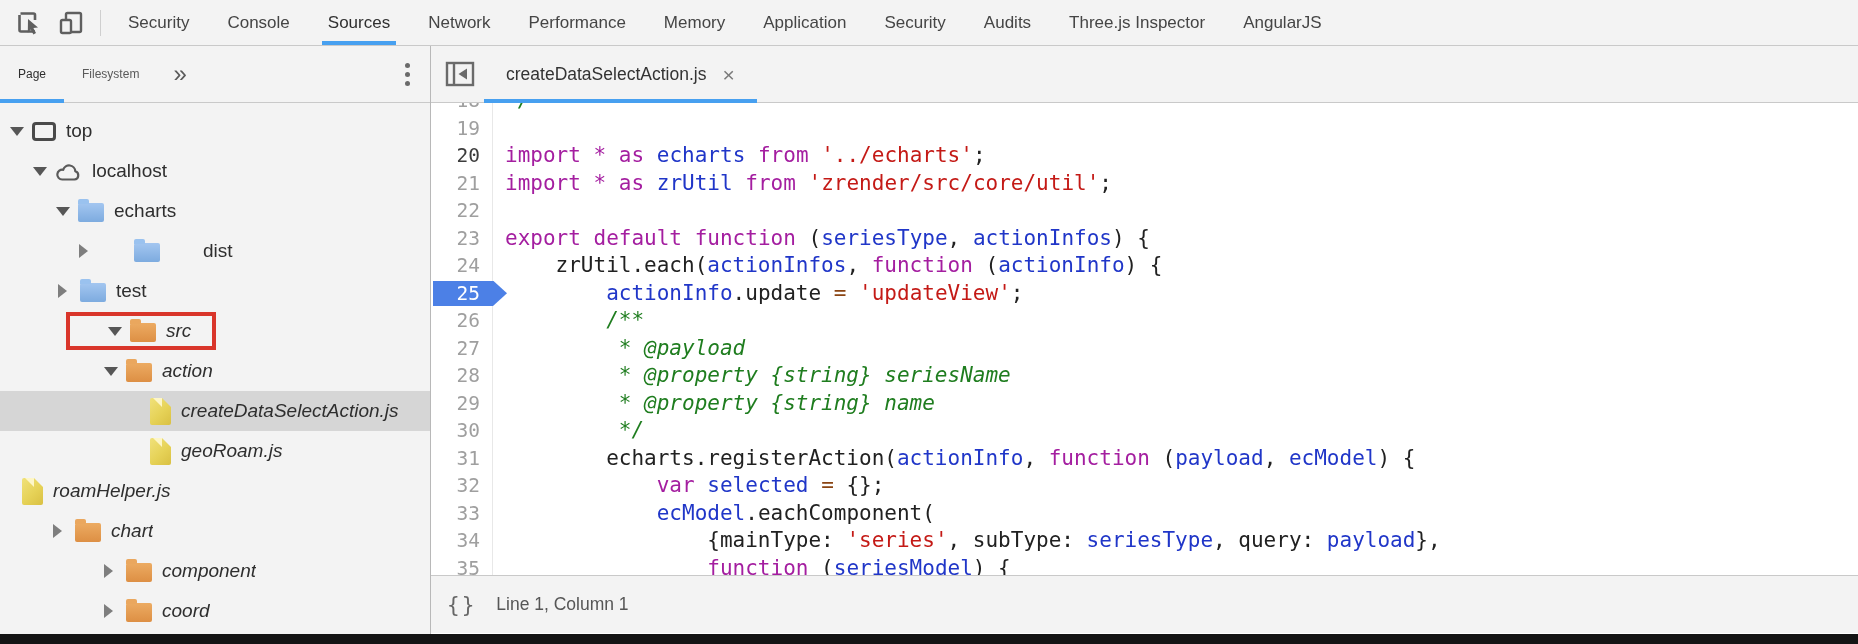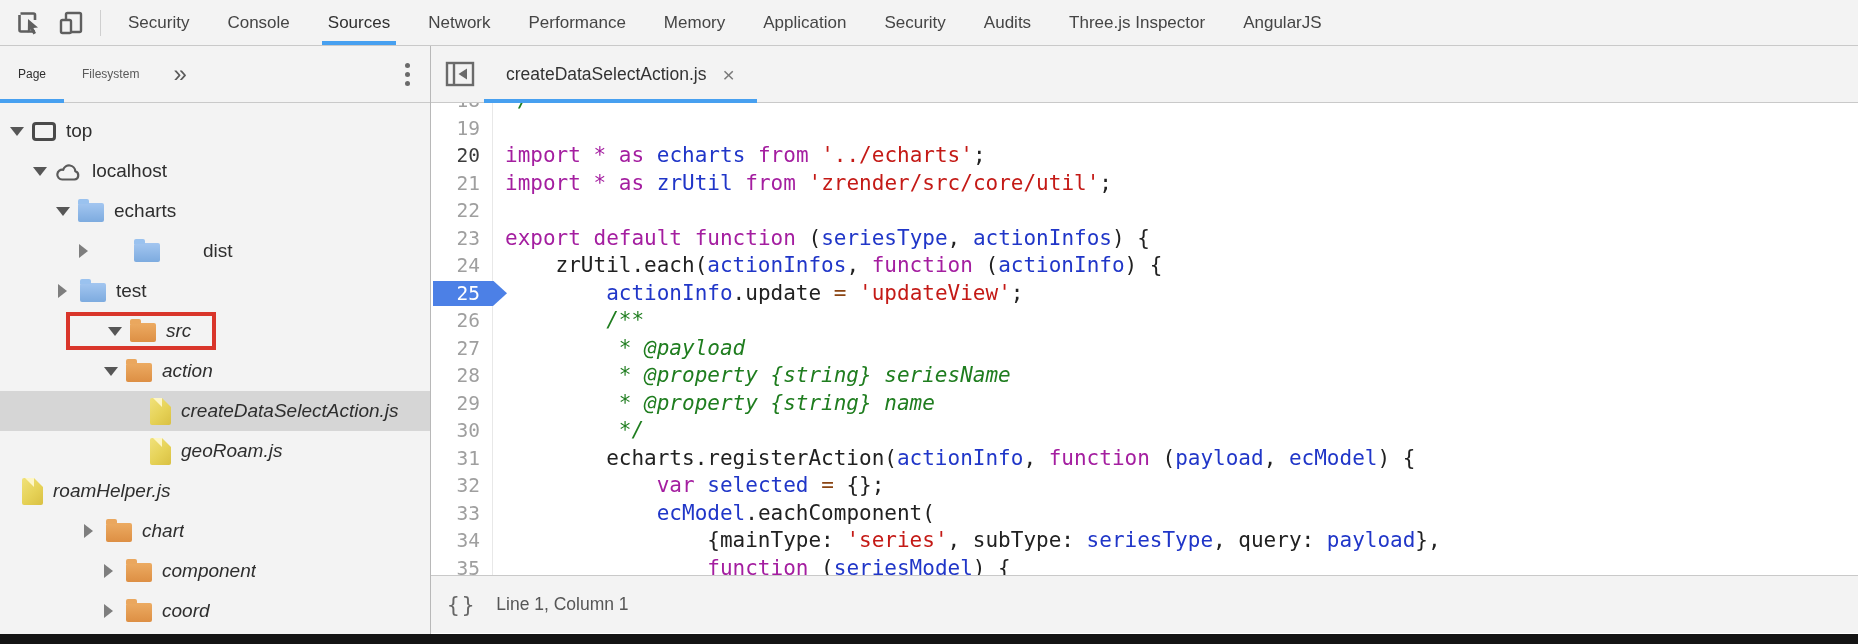--- a/index.html
+++ b/index.html
@@ -193,21 +193,21 @@
         <div class="trow italic" style="padding-left: 128px;">
           <span class="twisty"></span>
           <span class="ic ic-file"></span>
           <span class="tlabel">geoRoam.js</span>
         </div>
         <div class="trow italic" style="">
           <span class="twisty"></span>
           <span class="ic ic-file"></span>
           <span class="tlabel">roamHelper.js</span>
         </div>
-        <div class="trow italic" style="padding-left: 84px;">
+        <div class="trow italic" style="padding-left: 53px;">
           <span class="twisty">
             <i class="closed"></i>
           </span>
           <span class="ic ic-folder orange"></span>
           <span class="tlabel">chart</span>
         </div>
         <div class="trow italic" style="padding-left: 104px;">
           <span class="twisty">
             <i class="closed"></i>
           </span>

